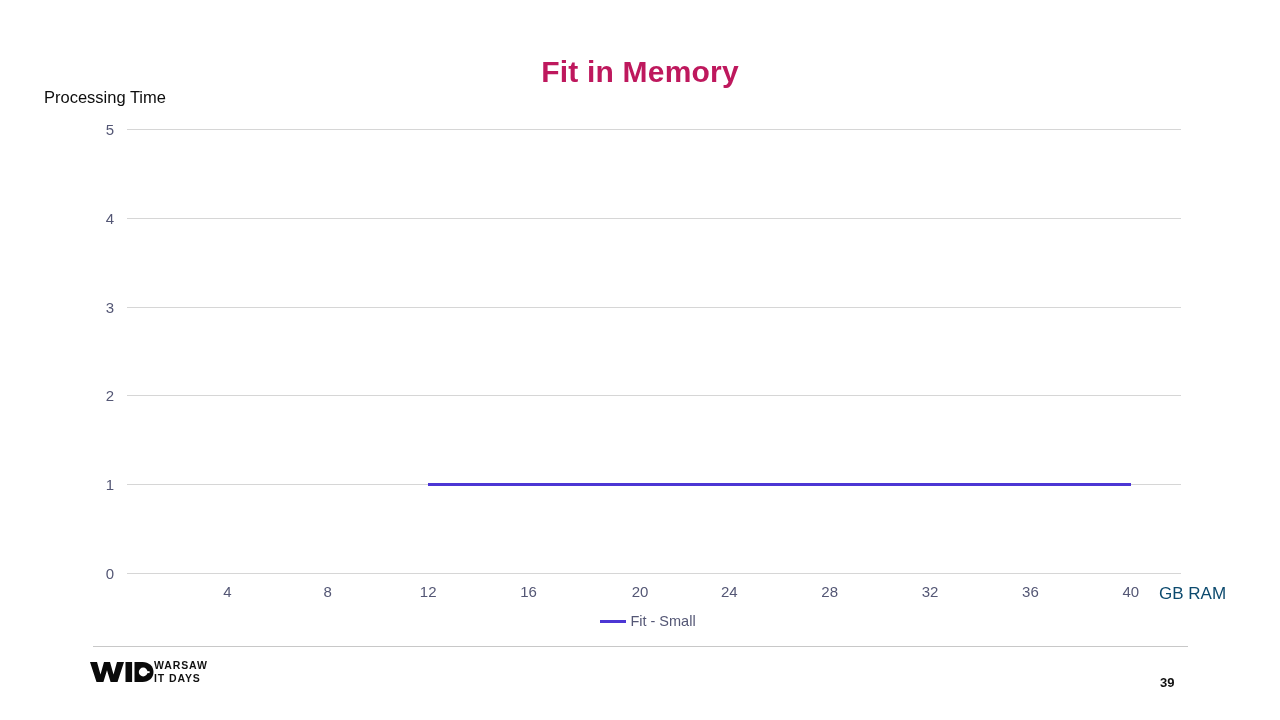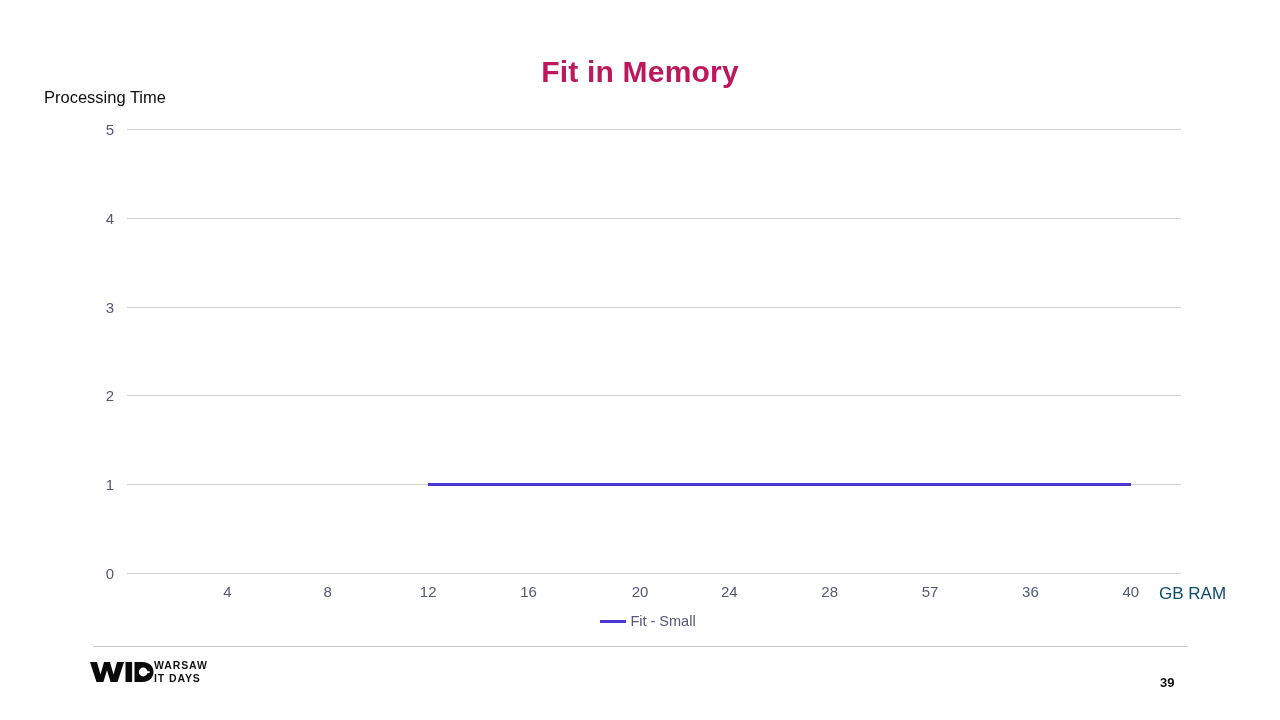--- a/index.html
+++ b/index.html
@@ -199,21 +199,21 @@
       <div class="y-tick-wrap" style="top: 129px;">5</div>
     </div>
   <div id="x-ticks-container">
       <div class="x-tick" style="left: 219.381px;">4</div>
       <div class="x-tick" style="left: 319.762px;">8</div>
       <div class="x-tick" style="left: 420.143px;">12</div>
       <div class="x-tick" style="left: 520.524px;">16</div>
       <div class="x-tick" style="left: 632px;">20</div>
       <div class="x-tick" style="left: 721.286px;">24</div>
       <div class="x-tick" style="left: 821.667px;">28</div>
-      <div class="x-tick" style="left: 922.048px;">57</div>
+      <div class="x-tick" style="left: 922.048px;">32</div>
       <div class="x-tick" style="left: 1022.43px;">36</div>
       <div class="x-tick" style="left: 1122.81px;">40</div>
     </div>
 
   <div id="x-axis-title">GB RAM</div>
 
   <div id="legend">
       <div class="legend-item">
         <span class="legend-swatch" style="background: rgb(76, 54, 212);"></span>
         <span>Fit - Small</span>

